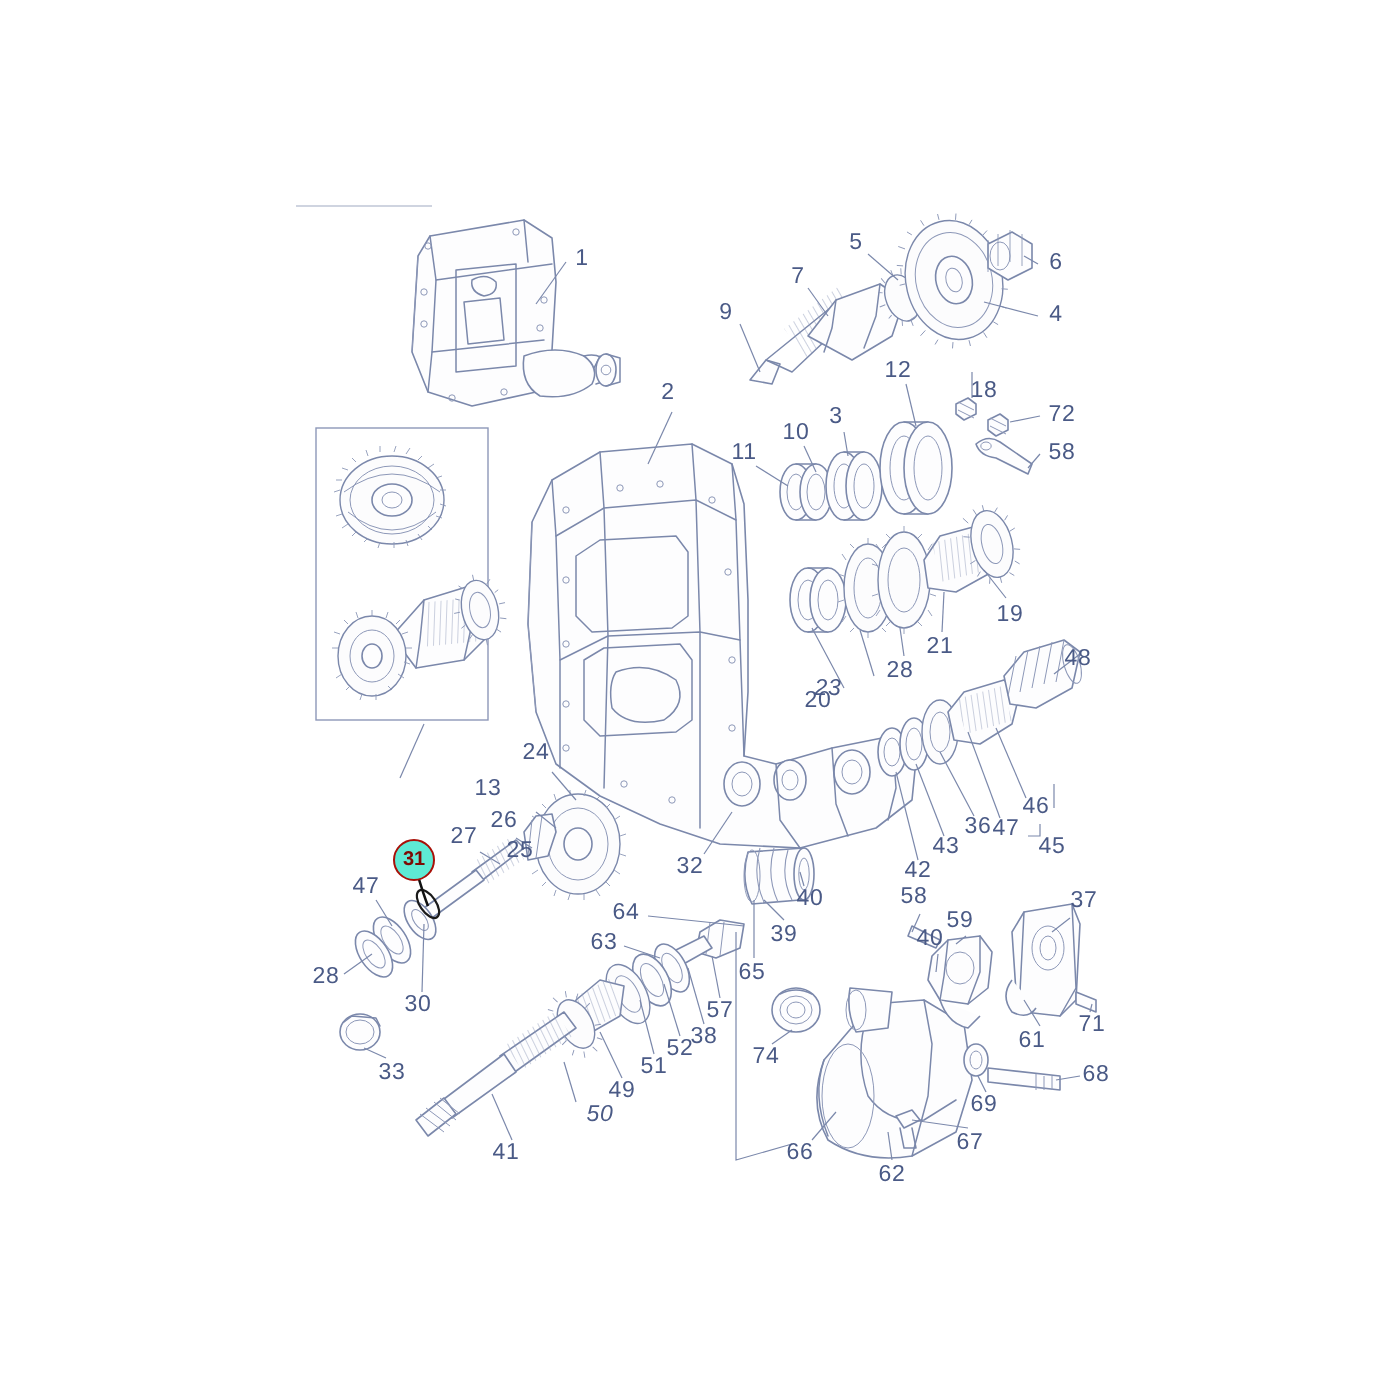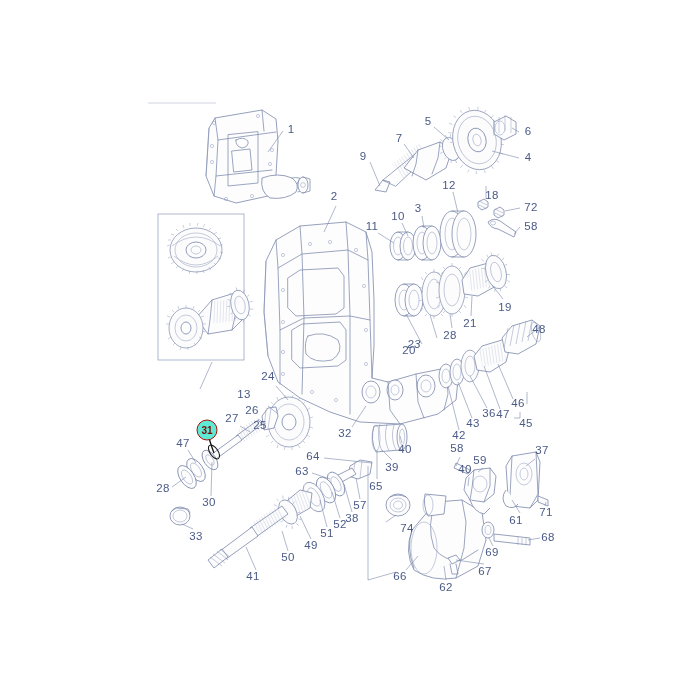--- a/index.html
+++ b/index.html
@@ -492,39 +492,39 @@
       <div class="label" style="left: 405px; top: 450px;">40</div>
       <div class="label" style="left: 253px; top: 577px;">41</div>
       <div class="label" style="left: 459px; top: 436px;">42</div>
       <div class="label" style="left: 473px; top: 424px;">43</div>
       <div class="label" style="left: 489px; top: 414px;">36</div>
       <div class="label" style="left: 526px; top: 424px;">45</div>
       <div class="label" style="left: 518px; top: 404px;">46</div>
       <div class="label" style="left: 503px; top: 415px;">47</div>
       <div class="label" style="left: 539px; top: 330px;">48</div>
       <div class="label" style="left: 311px; top: 546px;">49</div>
-      <div class="label" style="left: 288px; top: 558px;">50</div>
+      <div class="label" style="left: 300px; top: 558px; font-style: italic;">50</div>
       <div class="label" style="left: 327px; top: 534px;">51</div>
       <div class="label" style="left: 340px; top: 525px;">52</div>
       <div class="label" style="left: 360px; top: 506px; text-align: center;">57</div>
       <div class="label" style="left: 457px; top: 449px;">58</div>
       <div class="label" style="left: 480px; top: 461px;">59</div>
       <div class="label" style="left: 465px; top: 470px;">40</div>
       <div class="label" style="left: 516px; top: 521px;">61</div>
       <div class="label" style="left: 446px; top: 588px;">62</div>
       <div class="label" style="left: 302px; top: 472px;">63</div>
       <div class="label" style="left: 313px; top: 457px;">64</div>
       <div class="label" style="left: 376px; top: 487px;">65</div>
       <div class="label" style="left: 400px; top: 577px;">66</div>
       <div class="label" style="left: 485px; top: 572px;">67</div>
       <div class="label" style="left: 548px; top: 538px;">68</div>
       <div class="label" style="left: 492px; top: 553px;">69</div>
       <div class="label" style="left: 546px; top: 513px;">71</div>
       <div class="label" style="left: 531px; top: 208px;">72</div>
       <div class="label" style="left: 531px; top: 227px;">58</div>
-      <div class="label" style="left: 383px; top: 529px; margin-left: 24px;">74</div>
+      <div class="label" style="left: 383px; top: 529px;">74</div>
     </div>
 
 <div class="hl" id="highlight-marker" style="left: 207px; top: 430px;">
       <span>31</span>
     </div>
 
 </div>
 
 </body></html>

